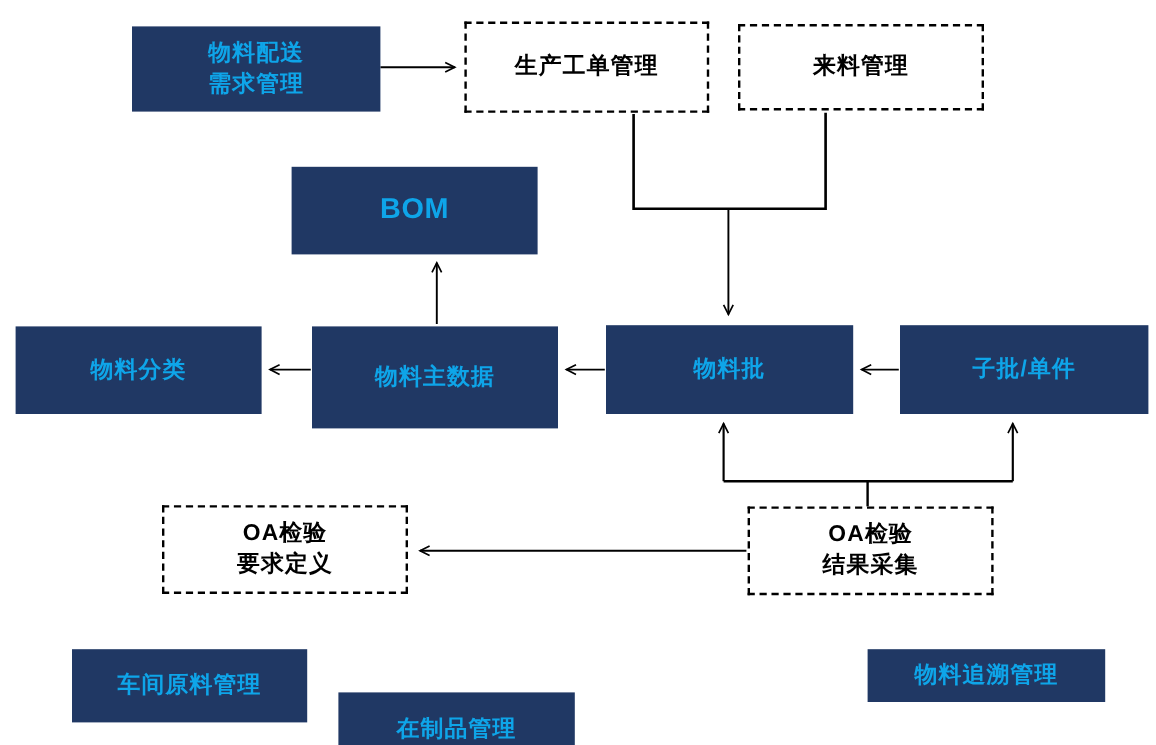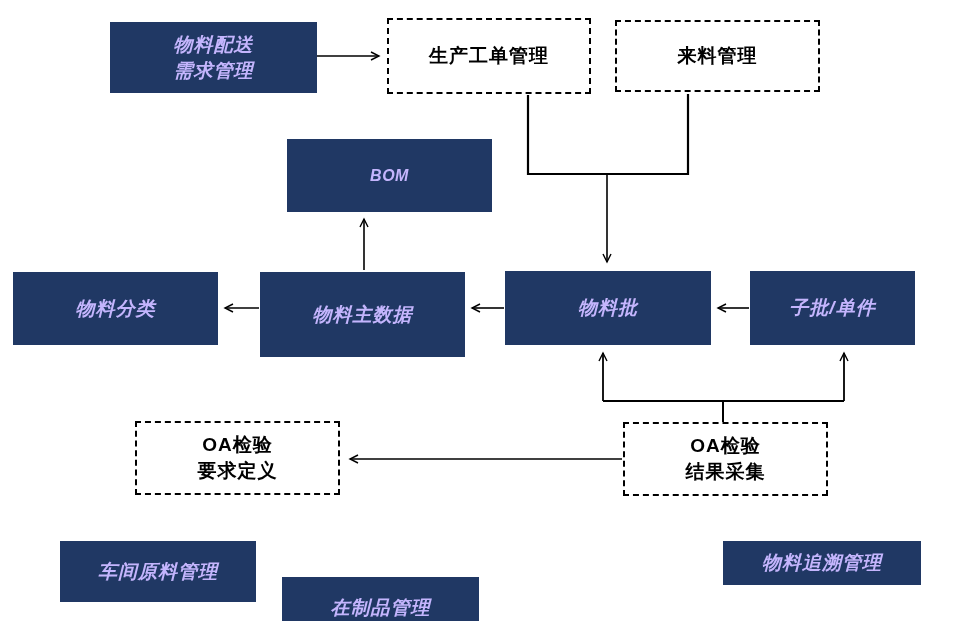--- a/index.html
+++ b/index.html
@@ -23,33 +23,31 @@
     justify-content: center;
     text-align: center;
     font-weight: bold;
     font-size: 19px;
     line-height: 1.35;
     white-space: pre-line;
     letter-spacing: 1px;
   }
   .node-solid {
     background: #203864;
-    color: #c4b5fd;
+    color: #0ea5e9;
     border: none;
-    font-style: italic;
   }
   .node-dashed {
     background: #ffffff;
     color: #000000;
     border: 2.5px dashed #000000;
   }
   .node-bom {
-    font-size: 16px;
+    font-size: 24px;
     letter-spacing: 0.5px;
-    margin-left: 44px;
   }
   svg.connectors {
     position: absolute;
     left: 0;
     top: 0;
     pointer-events: none;
   }
 </style>
 </head>
 <body>
@@ -94,21 +92,21 @@
   <div class="node node-dashed" style="left:387px; top:18px; width:204px; height:76px;">生产工单管理</div>
 
   <div class="node node-solid node-bom" style="left:243px; top:139px; width:205px; height:73px;">BOM</div>
 
   <div class="node node-solid" style="left:13px; top:272px; width:205px; height:73px;">物料分类</div>
 
   <div class="node node-solid" style="left:260px; top:272px; width:205px; height:85px;">物料主数据</div>
 
   <div class="node node-solid" style="left:505px; top:271px; width:206px; height:74px;">物料批</div>
 
-  <div class="node node-solid" style="left:750px; top:271px; width:165px; height:74px;text-align:right;">子批/单件</div>
+  <div class="node node-solid" style="left:750px; top:271px; width:207px; height:74px;text-align:right;">子批/单件</div>
 
   <div class="node node-dashed" style="left:135px; top:421px; width:205px; height:74px;">OA检验
 要求定义</div>
 
   <div class="node node-dashed" style="left:623px; top:422px; width:205px; height:74px;">OA检验
 结果采集</div>
 
   <div class="node node-solid" style="left:60px; top:541px; width:196px; height:61px;">车间原料管理</div>
 
   <div class="node node-solid" style="left:282px; top:541px; width:197px; height:61px;margin-top:36px;">在制品管理</div>

